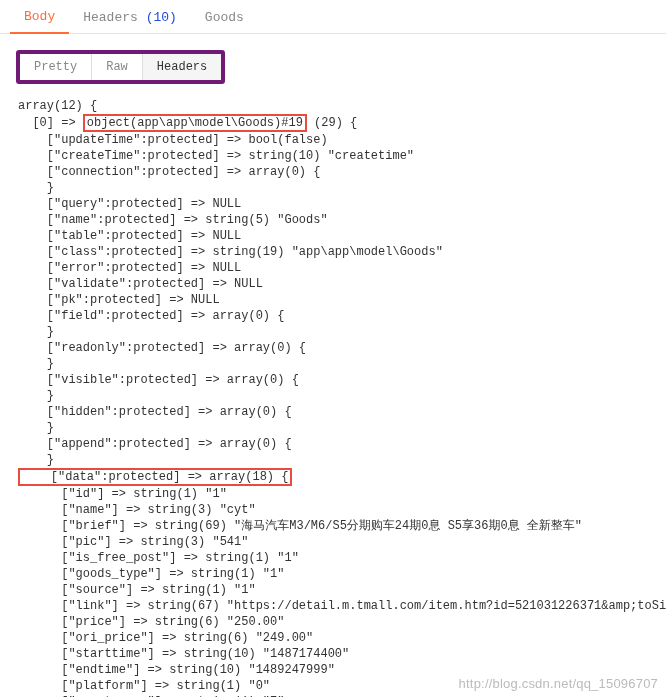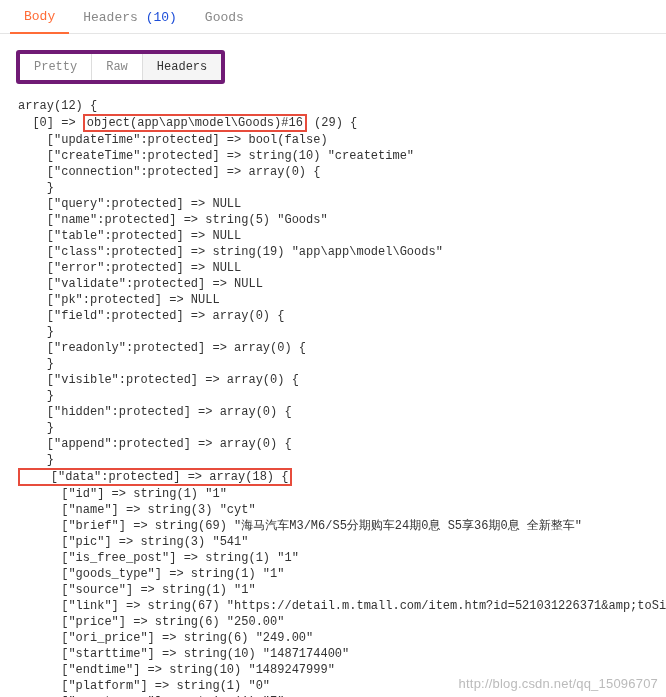--- a/index.html
+++ b/index.html
@@ -84,21 +84,21 @@
   <div class="tab">Goods</div>
 </div>
 
 <div class="subtabs">
   <div class="subtab">Pretty</div>
   <div class="subtab">Raw</div>
   <div class="subtab active">Headers</div>
 </div>
 
 <div class="dump"><span>array(12) {</span>
-<span>  [0] =&gt; </span><span class="hl">object(app\app\model\Goods)#16</span><span> (29) {</span>
+<span>  [0] =&gt; </span><span class="hl">object(app\app\model\Goods)#19</span><span> (29) {</span>
 <span>    ["updateTime":protected] =&gt; bool(false)</span>
 <span>    ["createTime":protected] =&gt; string(10) "createtime"</span>
 <span>    ["connection":protected] =&gt; array(0) {</span>
 <span>    }</span>
 <span>    ["query":protected] =&gt; NULL</span>
 <span>    ["name":protected] =&gt; string(5) "Goods"</span>
 <span>    ["table":protected] =&gt; NULL</span>
 <span>    ["class":protected] =&gt; string(19) "app\app\model\Goods"</span>
 <span>    ["error":protected] =&gt; NULL</span>
 <span>    ["validate":protected] =&gt; NULL</span>

